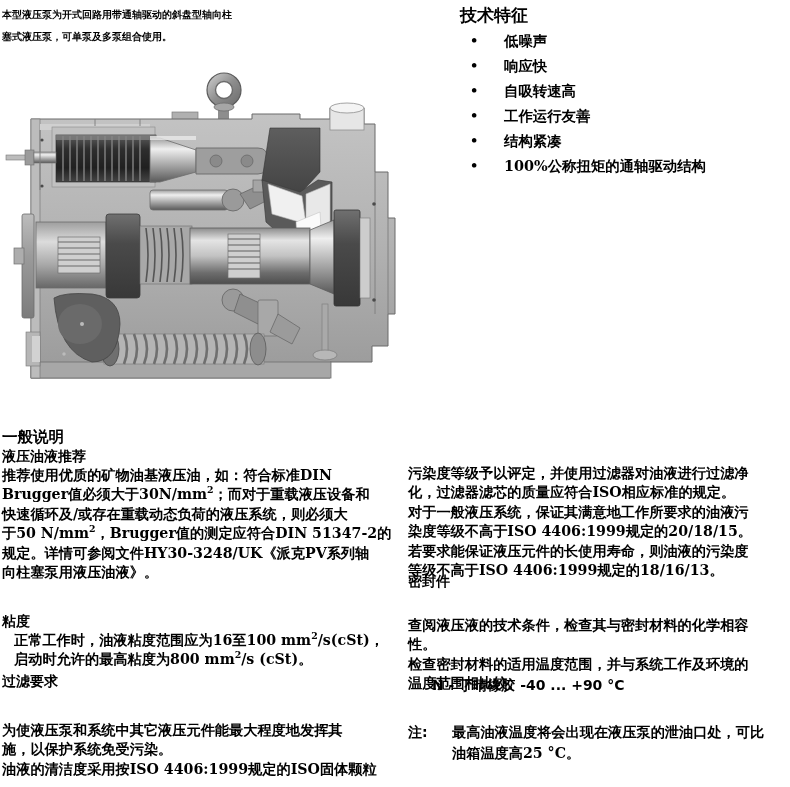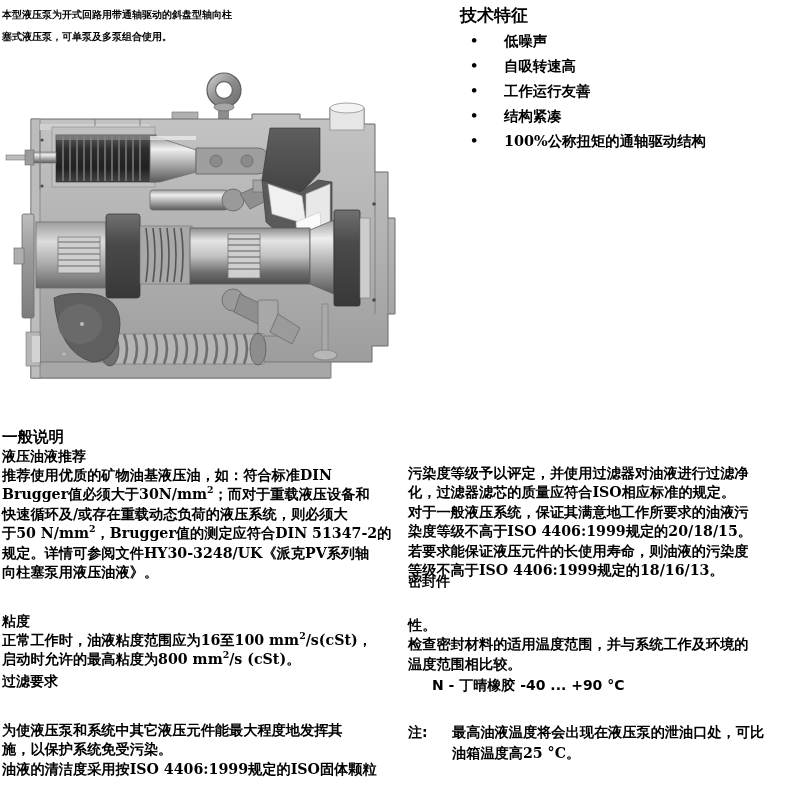--- a/index.html
+++ b/index.html
@@ -71,21 +71,21 @@
   }
 
   
   #intro { left: 2px; top: 4px; width: 450px; }
 
   
   #general-heading { left: 2px; top: 427px; }
   #fluid-heading   { left: 2px; top: 447px; }
   #fluid-body      { left: 2px; top: 466px; width: 400px; }
   #visc-heading    { left: 2px; top: 612px; }
-  #visc-body       { left: 2px; top: 631px; width: 400px; }
+  #visc-body       { left: 14px; top: 631px; width: 400px; }
   #filt-heading    { left: 2px; top: 672px; }
   #filt-body       { left: 2px; top: 721px; width: 400px; }
 
   #contam-body     { left: 408px; top: 464px; width: 382px; }
   #seal-heading    { left: 408px; top: 572px; text-align: right; }
   #seal-body       { left: 408px; top: 616px; width: 382px; }
   #seal-spec {
     left: 408px; top: 677px;
     font-family: "DejaVu Sans", "Liberation Sans", sans-serif;
     font-size: 14px; font-weight: 600;
@@ -119,20 +119,21 @@
 <body>
 
 <div class="blk lead-txt" id="intro">
   <div><span>本型液压泵为开式回路用</span><b>带通轴驱动</b><span>的斜盘型轴向柱</span></div>
   <div><span>塞式液压泵，可</span><b>单泵及多泵组合使用</b><span>。</span></div>
 </div>
 
 <div class="blk" id="features-title">技术特征</div>
 <ul class="blk" id="feature-list">
   <li>低噪声</li>
+  <li>响应快</li>
   <li>自吸转速高</li>
   <li>工作运行友善</li>
   <li>结构紧凑</li>
   <li>100%公称扭矩的通轴驱动结构</li>
 </ul>
 
 <div id="pump-figure">
 <svg viewBox="0 0 400 330" xmlns="http://www.w3.org/2000/svg">
   <defs>
     <linearGradient id="gHousing" x1="0" y1="0" x2="0" y2="1">
@@ -406,20 +407,21 @@
   <div>污染度等级予以评定，并使用过滤器对油液进行过滤净</div>
   <div>化，过滤器滤芯的质量应符合ISO相应标准的规定。</div>
   <div>对于一般液压系统，保证其满意地工作所要求的油液污</div>
   <div>染度等级不高于ISO 4406:1999规定的20/18/15。</div>
   <div>若要求能保证液压元件的长使用寿命，则油液的污染度</div>
   <div>等级不高于ISO 4406:1999规定的18/16/13。</div>
 </div>
 
 <div class="blk h-sub" id="seal-heading">密封件</div>
 <div class="blk body-txt" id="seal-body">
+  <div>查阅液压液的技术条件，检查其与密封材料的化学相容</div>
   <div>性。</div>
   <div>检查密封材料的适用温度范围，并与系统工作及环境的</div>
   <div>温度范围相比较。</div>
 </div>
 <div class="blk" id="seal-spec">N - 丁晴橡胶  -40 ... +90 °C</div>
 
 <div class="blk" id="note-row">
   <div id="note-label">注:</div>
   <div id="note-text">
     <div>最高油液温度将会出现在液压泵的泄油口处，可比</div>

